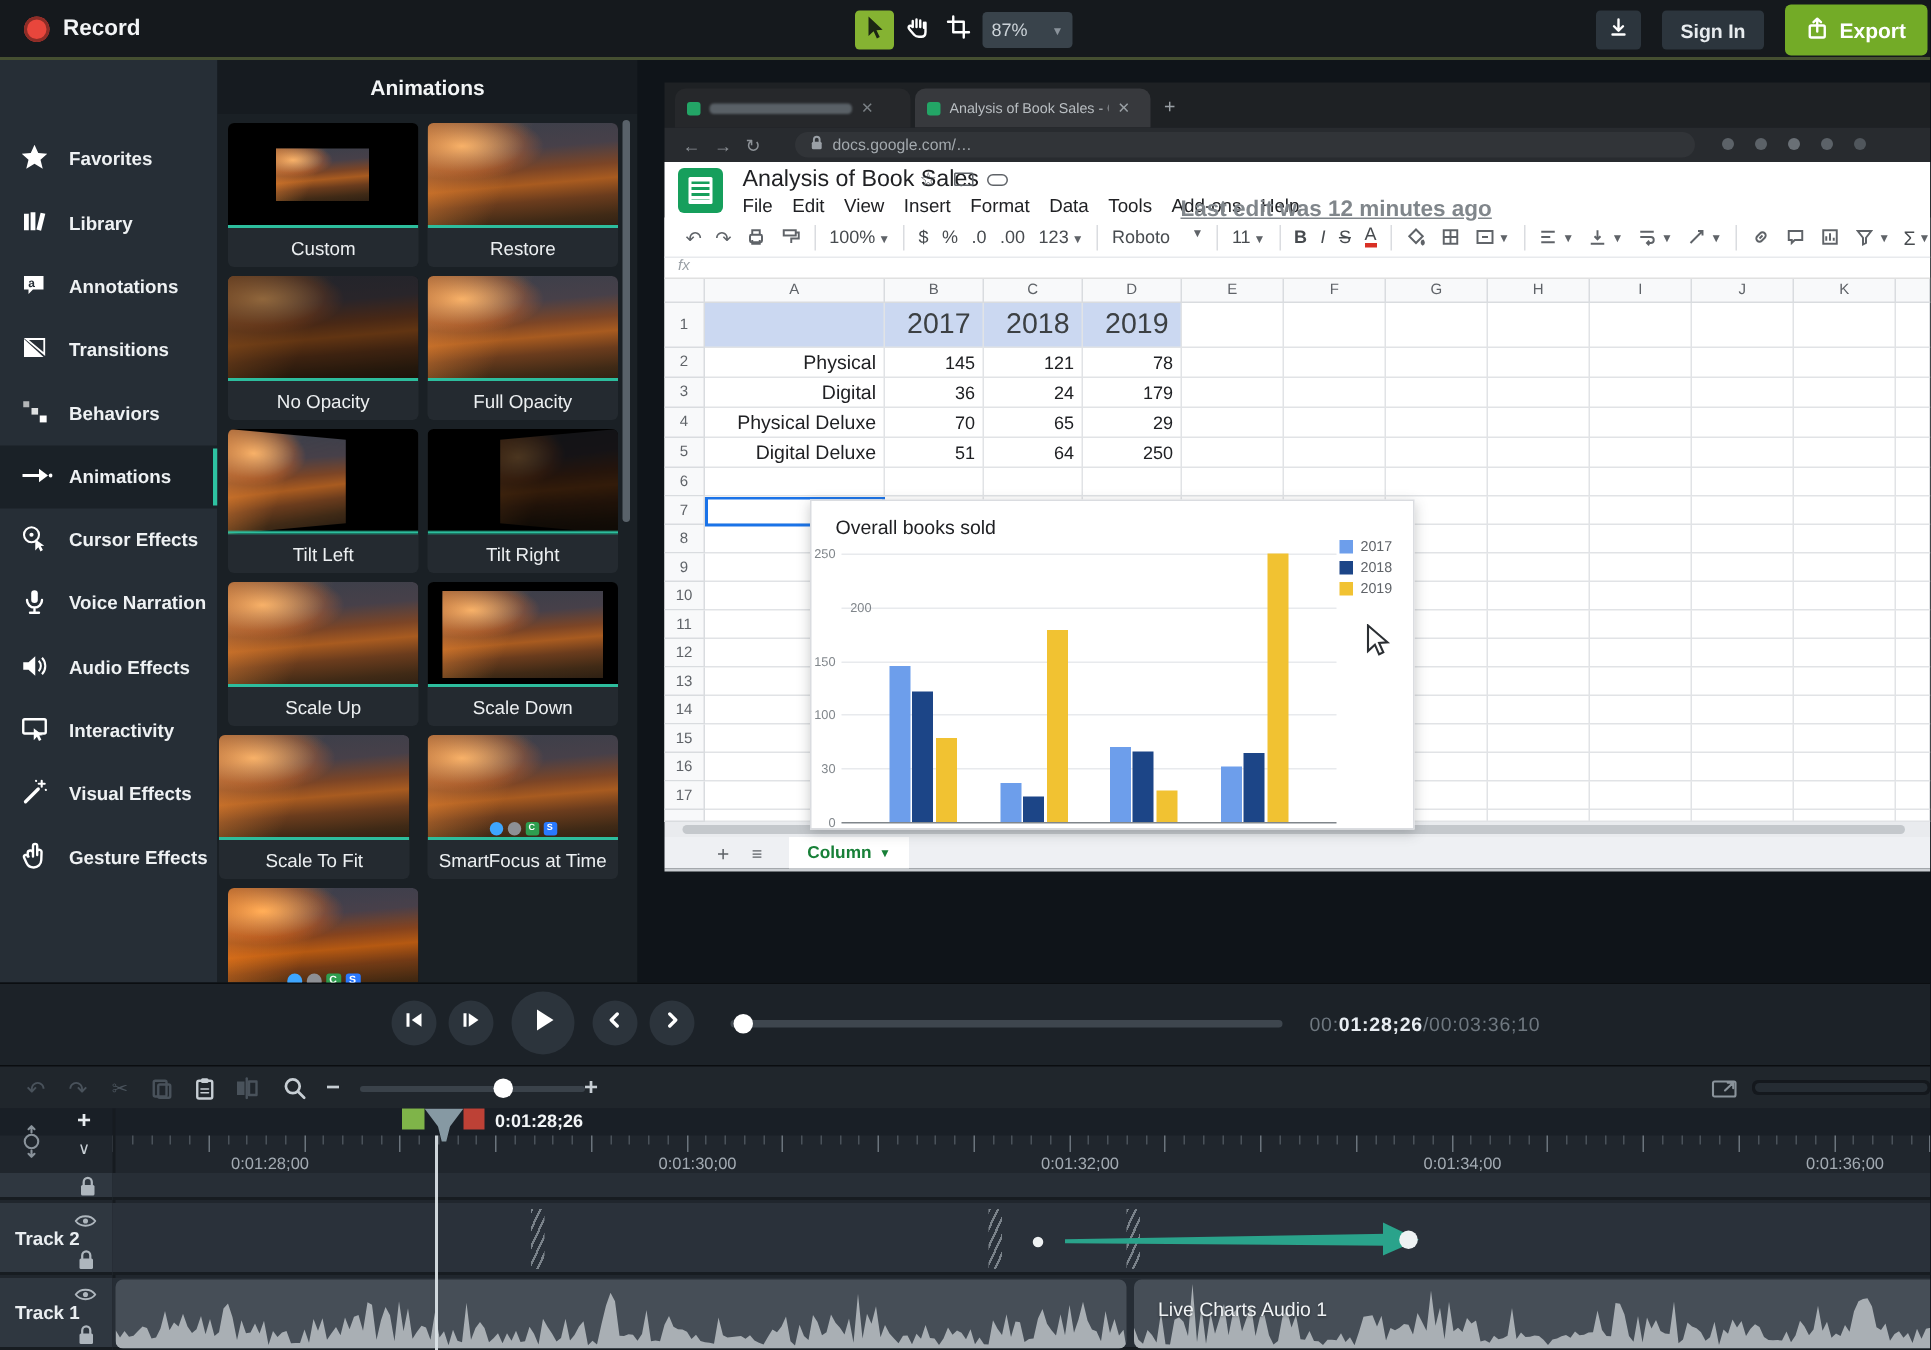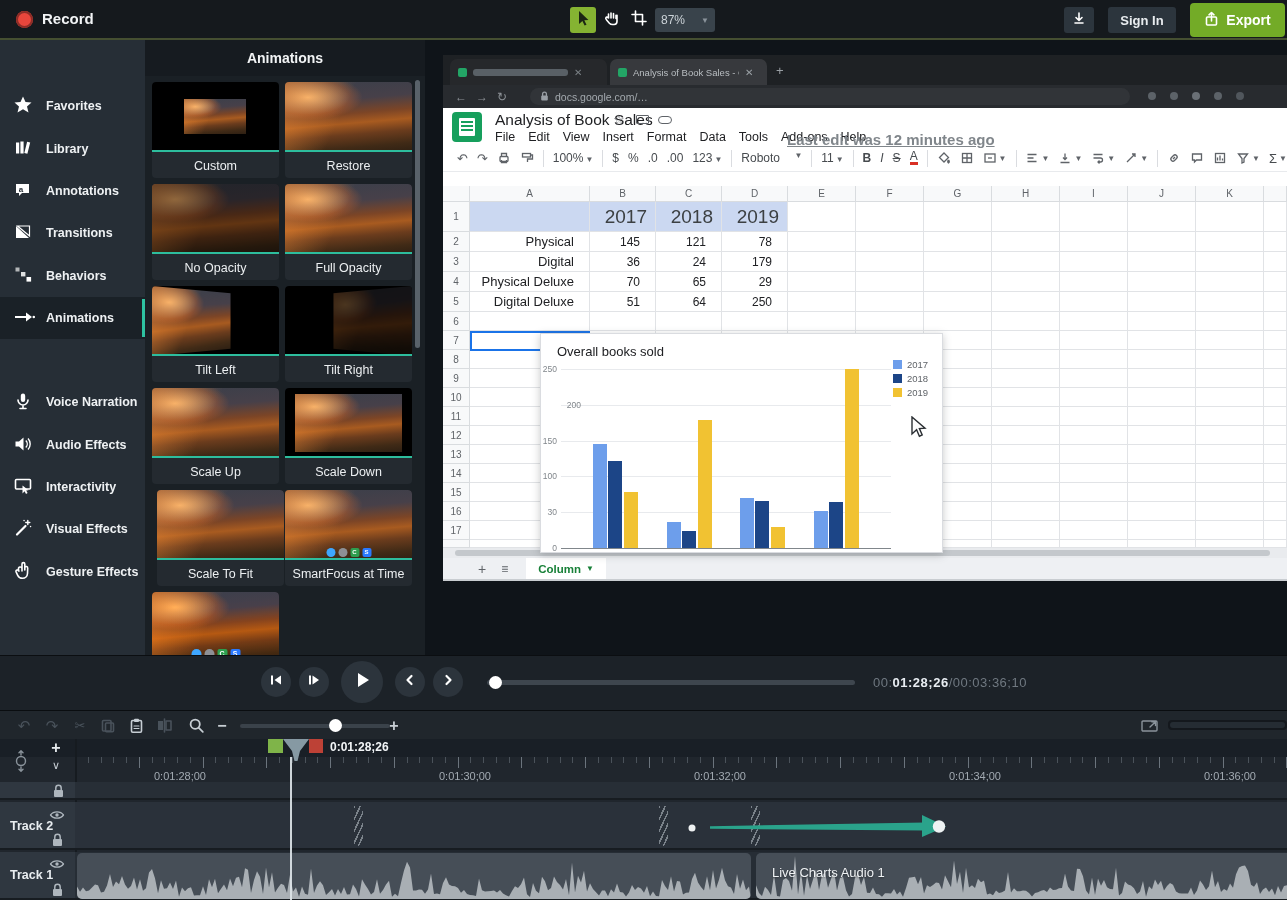--- a/index.html
+++ b/index.html
@@ -37,21 +37,21 @@
   .navbar{left:443px;top:85px;width:844px;height:23px;background:#282b2f;display:flex;align-items:center;}
   .urlpill{position:absolute;left:87px;top:3px;width:600px;height:17px;border-radius:9px;background:#313438;display:flex;align-items:center;gap:6px;padding:0 10px;}
   .sheet{left:443px;top:108px;width:844px;height:440px;background:#fff;}
   .menu-item{color:#202124;font-size:12.5px;}
   .gtoolbar{left:443px;top:145px;width:844px;height:27px;background:#fff;border-bottom:1px solid #e8eaed;display:flex;align-items:center;gap:9px;padding-left:14px;color:#474b4f;font-size:12px;}
   .tsep{width:1px;height:17px;background:#dadce0;}
   .caret{font-size:8px;color:#5f6368;margin-left:2px;}
   .fxbar{left:443px;top:172px;width:844px;height:14px;background:#fff;border-bottom:1px solid #e0e0e0;color:#9aa0a6;font-size:10px;font-style:italic;padding-left:9px;}
   .cell{border-right:1px solid #e1e3e6;border-bottom:1px solid #e1e3e6;overflow:hidden;display:flex;align-items:center;}
   .hcell{background:#f8f9fa;color:#5f6368;font-size:10px;justify-content:center;border-right:1px solid #d9dcdf;border-bottom:1px solid #d9dcdf;}
-  .num{justify-content:flex-end;padding-right:15px;color:#202124;font-size:12px;}
+  .num{justify-content:flex-end;padding-right:5px;color:#202124;font-size:12px;}
   .chartbox{left:540px;top:333px;width:403px;height:220px;background:#fff;border:1px solid #dadce0;box-shadow:0 2px 8px rgba(60,64,67,.28);z-index:4;}
   .active-cell{left:470px;top:331px;width:120px;height:20px;border:2px solid #1a73e8;z-index:3;}
   .scrollstrip{left:443px;top:548px;width:844px;height:10px;background:#e9ebee;}
   .tabbar{left:443px;top:558px;width:844px;height:21px;background:#eef0f3;display:flex;align-items:center;}
   .sheettab{height:21px;background:#fff;display:flex;align-items:center;gap:5px;padding:0 12px;color:#188038;font-size:11.5px;font-weight:700;}
   
   .playbar{left:0;top:655px;width:1287px;height:55px;background:#1c2228;border-top:1px solid #0b0e11;}
   .pbtn{position:absolute;border-radius:50%;background:#2c343c;display:flex;align-items:center;justify-content:center;}
   .timecode{font-family:"DejaVu Sans Mono",monospace;font-size:13px;letter-spacing:.5px;}
   
@@ -147,20 +147,28 @@
           </svg></span>
    <span class="lb">Transitions</span>
       </div>
       <div class="side-item sel" style="top:256.79999999999995px">
    <span class="ic"><svg width="22" height="20" viewBox="0 0 22 20">
             <path d="M2 10 H14" stroke="#fff" stroke-width="2"></path>
             <polygon points="13,5.5 19,10 13,14.5" fill="#fff"></polygon>
             <circle cx="20.8" cy="10" r="1.3" fill="#fff"></circle>
           </svg></span>
    <span class="lb">Animations</span>
+      </div>
+      <div class="side-item" style="top:299.09999999999997px">
+   <span class="ic"><svg width="20" height="20" viewBox="0 0 20 20">
+            <circle cx="8" cy="7.5" r="5" stroke="#fff" stroke-width="1.4" fill="none"></circle>
+            <circle cx="8" cy="7.5" r="1.4" fill="#fff"></circle>
+            <polygon points="10.5,10.5 10.5,18 12.6,15.8 14,18.6 15.6,17.7 14.2,15 16.5,14.8" fill="#fff"></polygon>
+          </svg></span>
+   <span class="lb">Cursor Effects</span>
       </div>
       <div class="side-item" style="top:341.4px">
    <span class="ic"><svg width="20" height="20" viewBox="0 0 20 20" fill="none" stroke="#ffffff" stroke-width="1.6" stroke-linecap="round" stroke-linejoin="round">
             <rect x="7.8" y="2.5" width="4.4" height="8.5" rx="2.2" fill="#fff" stroke="none"></rect>
             <path d="M5 9 a5 5 0 0 0 10 0 M10 14 v3 M7 17.5 h6"></path>
           </svg></span>
    <span class="lb">Voice Narration</span>
       </div>
       <div class="side-item" style="top:383.7px">
    <span class="ic"><svg width="20" height="20" viewBox="0 0 20 20">
@@ -236,21 +244,21 @@
             <div class="mtn" style="position:absolute;inset:0;"></div>
           </div>
    <div class="lb">Scale Up</div>
         </div>
         <div class="tile" style="left:140px;top:348px;">
    <div class="img">
             <div class="mtn" style="position:absolute;left:10px;top:6px;right:10px;bottom:6px;"></div>
           </div>
    <div class="lb">Scale Down</div>
         </div>
-        <div class="tile" style="left:12px;top:450px;padding-left:38px;">
+        <div class="tile" style="left:1px;top:450px;padding-left:38px;">
    <div class="img">
             <div class="mtn" style="position:absolute;inset:0;"></div>
           </div>
    <div class="lb">Scale To Fit</div>
         </div>
         <div class="tile" style="left:140px;top:450px;">
    <div class="img">
             <div class="mtn" style="position:absolute;inset:0;"></div>
             <div style="position:absolute;left:50%;bottom:3px;transform:translateX(-50%);display:flex;gap:3px;z-index:2;">
               <span style="width:9px;height:9px;border-radius:50%;background:#3ea6ff;"></span>
@@ -443,20 +451,21 @@
         <svg width="14" height="14" viewBox="0 0 14 14" fill="none" stroke="#5f6368" stroke-width="1.3">
           <path d="M2.5 3 h9 L8 7.5 V11 l-2 1 V7.5 Z"></path>
         </svg>
         <span class="caret">▼</span>
       </span>
       <span style="display:inline-flex;align-items:center;">
         <span style="font-size:13px;">Σ</span>
         <span class="caret">▼</span>
       </span>
     </div>
+  <div class="abs fxbar"><span>fx</span></div>
   <div class="abs" id="grid" style="left:443px;top:186px;width:844px;height:362px;z-index:1;">
       <div class="cell hcell" style="position:absolute;left:0px;top:0px;width:27px;height:16px;"></div>
       <div class="cell hcell" style="position:absolute;left:27px;top:0px;width:120px;height:16px;">A</div>
       <div class="cell hcell" style="position:absolute;left:147px;top:0px;width:66px;height:16px;">B</div>
       <div class="cell hcell" style="position:absolute;left:213px;top:0px;width:66px;height:16px;">C</div>
       <div class="cell hcell" style="position:absolute;left:279px;top:0px;width:66px;height:16px;">D</div>
       <div class="cell hcell" style="position:absolute;left:345px;top:0px;width:68px;height:16px;">E</div>
       <div class="cell hcell" style="position:absolute;left:413px;top:0px;width:68px;height:16px;">F</div>
       <div class="cell hcell" style="position:absolute;left:481px;top:0px;width:68px;height:16px;">G</div>
       <div class="cell hcell" style="position:absolute;left:549px;top:0px;width:68px;height:16px;">H</div>

